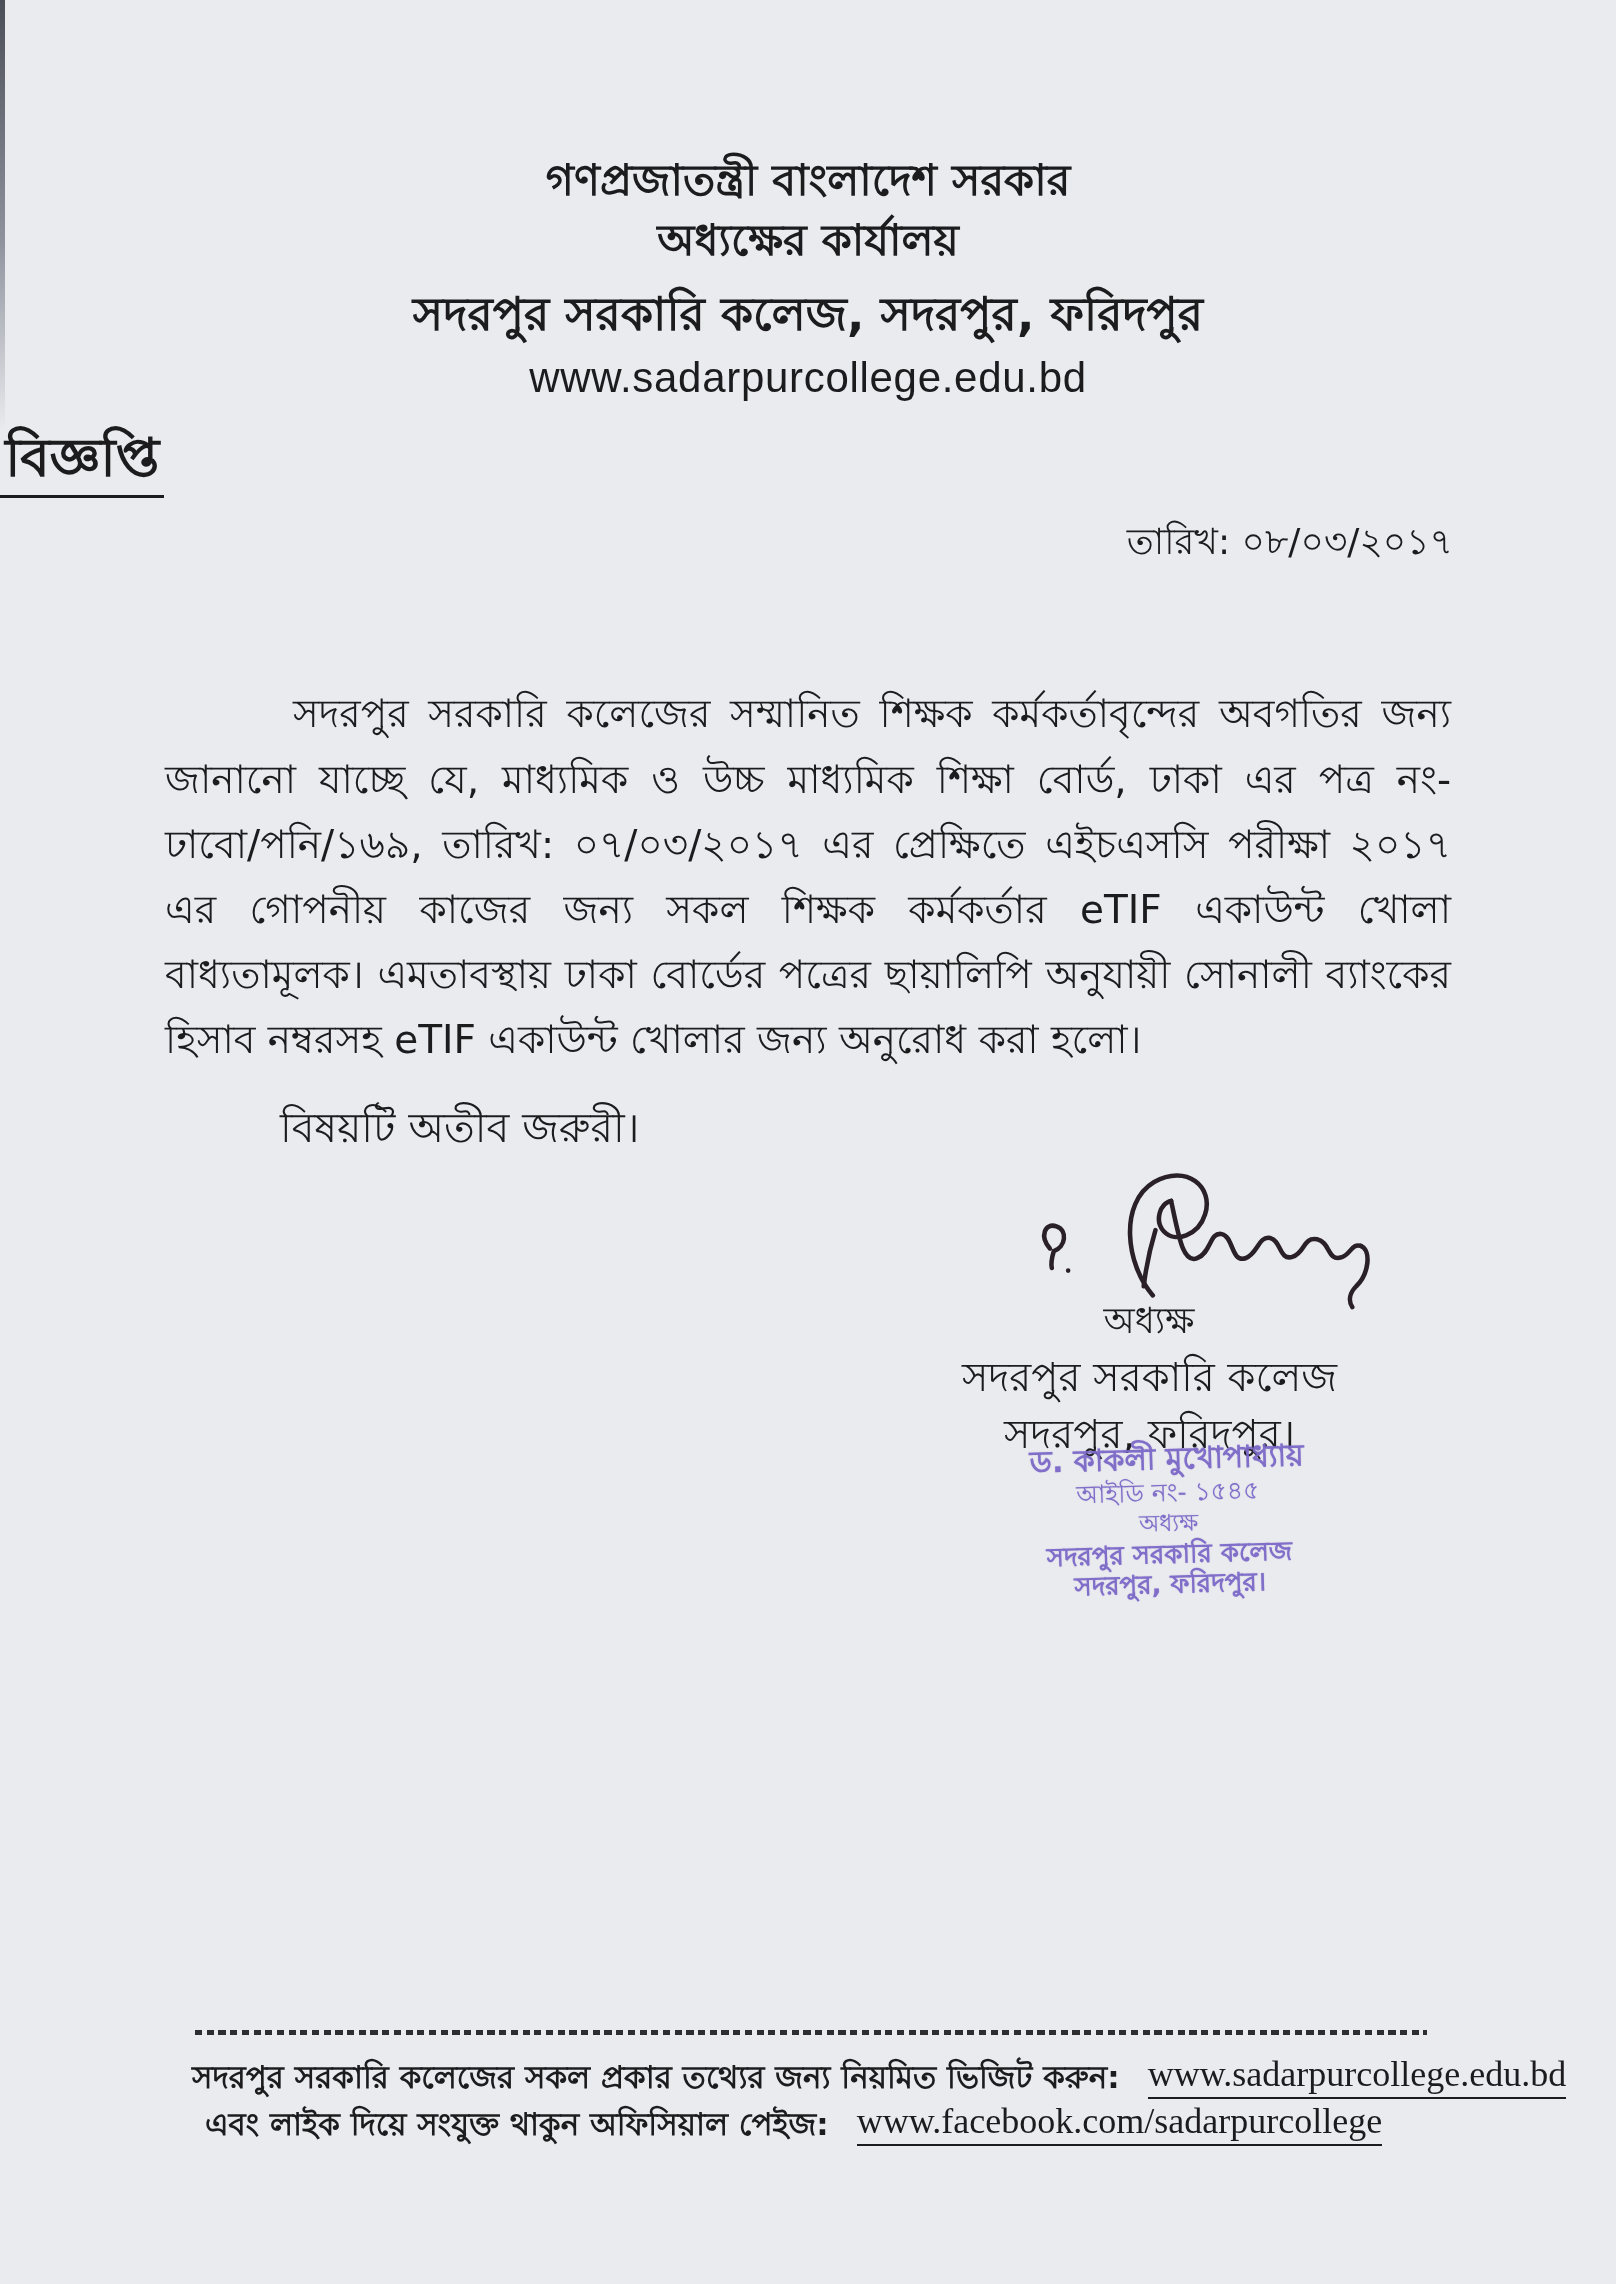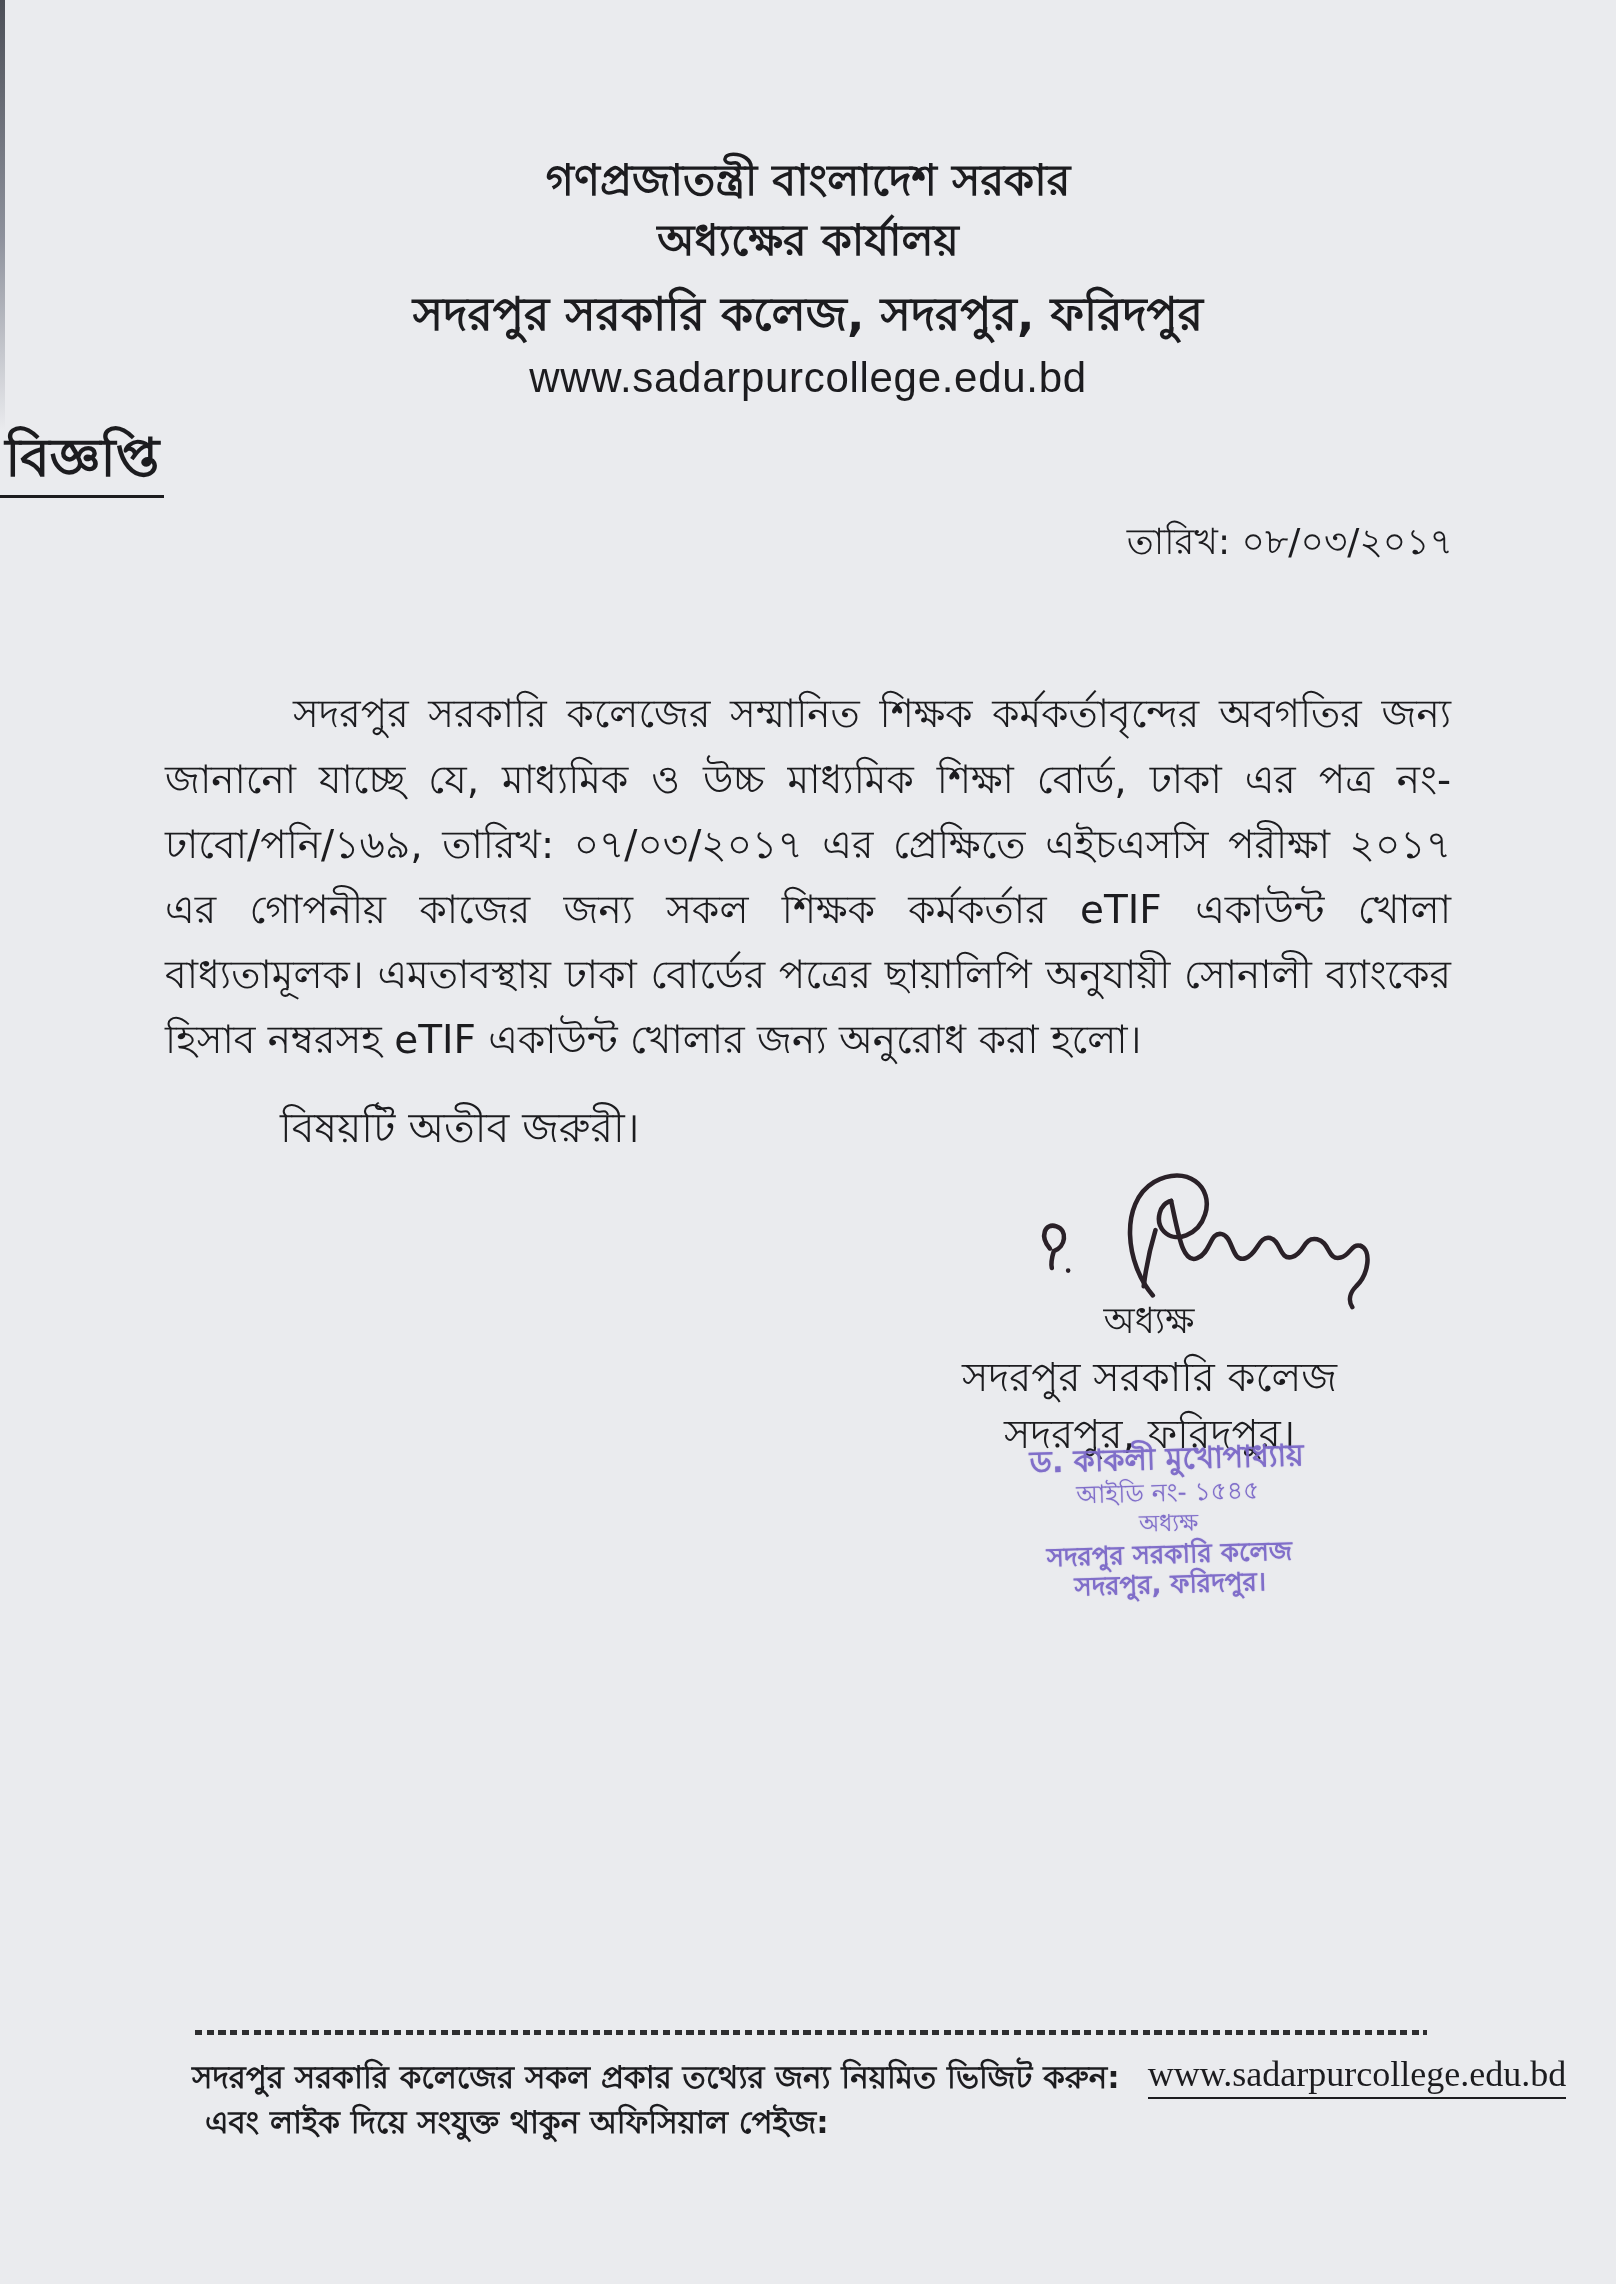--- a/index.html
+++ b/index.html
@@ -115,16 +115,17 @@
     <div class="s5">সদরপুর, ফরিদপুর।</div>
   </div>
 
   <div class="footer-dash"></div>
   <div class="footer-line f1">
     <span class="f-bn">সদরপুর সরকারি কলেজের সকল প্রকার তথ্যের জন্য নিয়মিত ভিজিট করুন:</span>
     <span class="f-url">www.sadarpurcollege.edu.bd</span>
   </div>
   <div class="footer-line f2">
     <span class="f-bn">এবং লাইক দিয়ে সংযুক্ত থাকুন অফিসিয়াল পেইজ:</span>
+    <span class="f-url">www.facebook.com/sadarpurcollege</span>
   </div>
 
 </div>
 
 
 </body></html>

